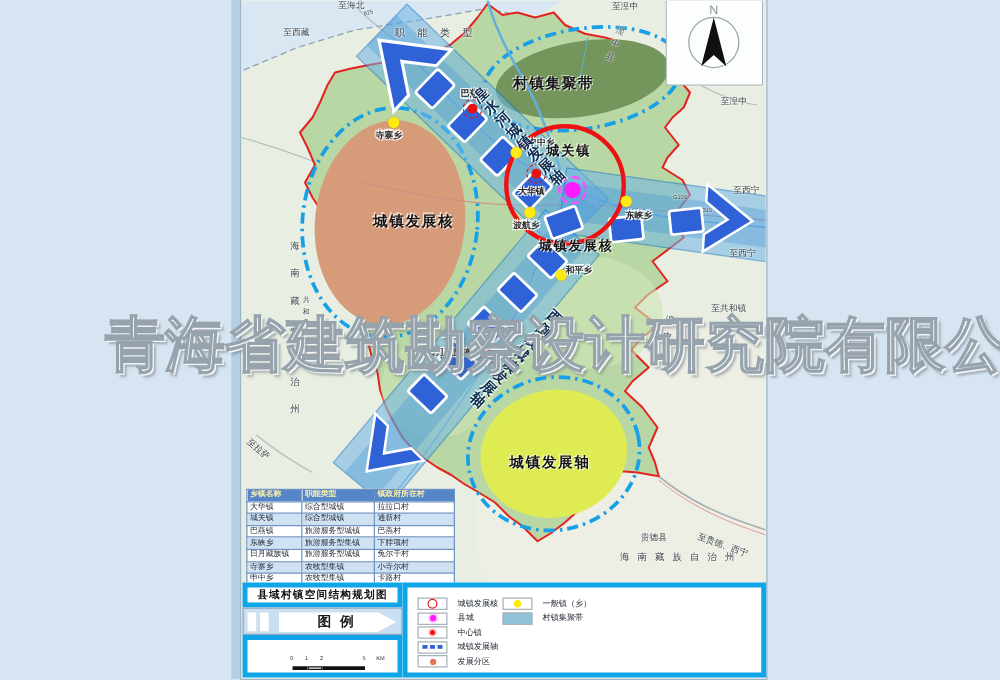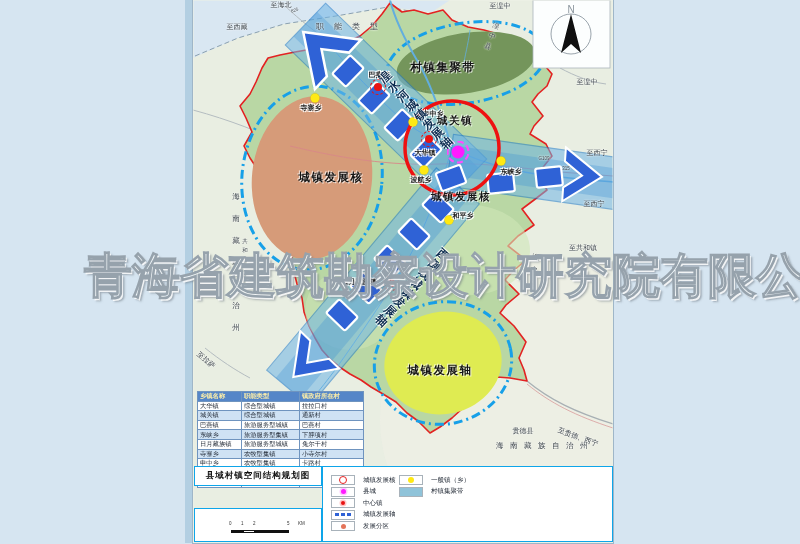--- a/index.html
+++ b/index.html
@@ -25,21 +25,21 @@
   .dot-y{position:absolute;z-index:3;width:9px;height:9px;border-radius:50%;background:#ffe913;box-shadow:0 0 1px #b5a100;}
   .ring-r{position:absolute;z-index:3;border:1.5px dashed #e81212;border-radius:50%;padding:3px;}
   .dot-r{width:8px;height:8px;border-radius:50%;background:#e81212;}
   .ring-m{position:absolute;z-index:3;border:2px dashed #ff4dff;border-radius:50%;padding:3px;}
   .dot-m{width:13px;height:13px;border-radius:50%;background:#ff1aff;}
   
   .watermark{left:84px;top:244px;z-index:5;font-size:48px;font-weight:700;white-space:nowrap;
      letter-spacing:0px;color:rgba(236,242,246,0.40);-webkit-text-stroke:1px #96a2ac;
      text-shadow:1.5px 1.5px 0 rgba(255,255,255,.85),3px 3px 2px rgba(105,115,125,.5);}
   
-  .panelbox{position:absolute;z-index:6;background:#fff;border:1px solid #0ea5e9;box-sizing:border-box;}
+  .panelbox{position:absolute;z-index:6;background:#fff;border:4px solid #0ea5e9;box-sizing:border-box;}
   table.fn{position:absolute;left:197px;top:391px;z-index:6;width:166px;border-collapse:collapse;
      font-size:6.3px;line-height:1;table-layout:fixed;background:#fff;}
   table.fn td,table.fn th{border:0.5px solid #6f94bf;padding:1px 2px;height:6.6px;overflow:hidden;
      white-space:nowrap;text-align:left;font-weight:normal;color:#1c2430;}
   table.fn th{background:#5586c8;color:#fdeea8;font-weight:bold;}
   table.fn tr:nth-child(odd) td{background:#cfe2f4;}
   table.fn tr:nth-child(even) td{background:#ffffff;}
   .plan-title{left:194px;top:466px;width:128px;height:20px;display:flex;align-items:center;justify-content:center;
      font-size:8.5px;font-weight:bold;color:#111;letter-spacing:1px;}
   .banner{position:absolute;z-index:6;left:194px;top:486px;width:128px;height:22px;background:#c9def0;
@@ -287,20 +287,27 @@
     <tr>
           <td>和平乡</td>
           <td>物流农贸型集镇</td>
           <td>茶汉素村</td>
         </tr>
   </tbody>
     </table>
 
   <div class="panelbox plan-title">县域村镇空间结构规划图</div>
 
+  <div class="banner">
+    <div class="bar" style="left:3px"></div>
+    <div class="bar" style="left:13px"></div>
+    <div class="pennant">
+      <span>图例</span>
+    </div>
+  </div>
 
   <div class="panelbox scalebox">
     <span class="tick" style="left:34px;top:12px">0</span>
     <span class="tick" style="left:46px;top:12px">1</span>
     <span class="tick" style="left:58px;top:12px">2</span>
     <span class="tick" style="left:92px;top:12px">5</span>
     <span class="tick" style="left:103px;top:12px">KM</span>
     <div class="seg" style="left:36px;width:12px;background:#111"></div>
     <div class="seg" style="left:48px;width:12px;background:#fff;border:0.5px solid #111;box-sizing:border-box"></div>
     <div class="seg" style="left:60px;width:34px;background:#111"></div>

